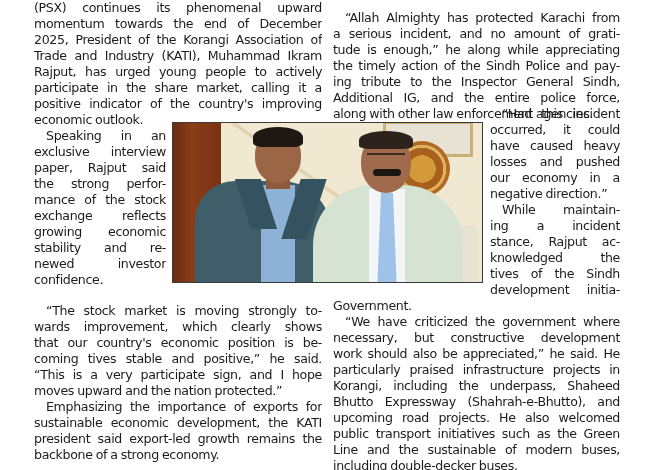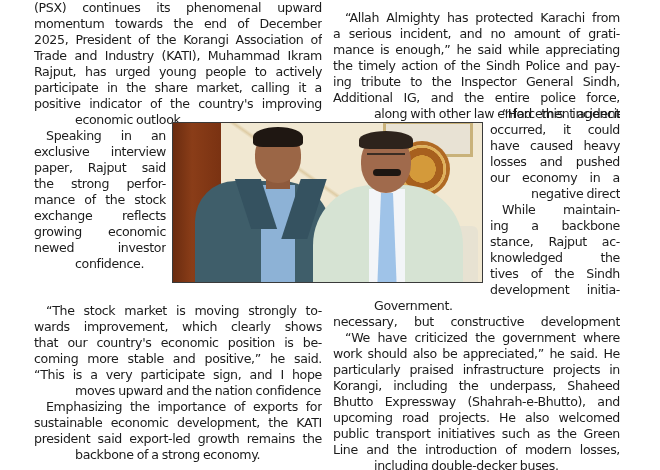--- a/index.html
+++ b/index.html
@@ -7,21 +7,21 @@
     width: 660px; height: 470px; overflow: hidden; background: #ffffff;
     position: relative;
     font-family: "DejaVu Sans", sans-serif;
     color: #1c1c1c;
   }
   .col {
     position: absolute; font-size: 12.6px; line-height: 16px;
     letter-spacing: -0.35px; word-spacing: -0.5px;
   }
   .ln { display: block; white-space: nowrap; height: 16px; text-align: justify; text-align-last: justify; overflow: hidden; }
-  .ln.last { text-align-last: left; margin-left: 41px; }
+  .ln.last { text-align-last: left; }
   .ln.ind { padding-left: 12px; }
   #left-top { left: 34px; top: 0px; width: 288px; }
   #left-narrow { left: 34px; top: 128px; width: 132px; }
   #left-bottom { left: 34px; top: 303px; width: 288px; }
   #right-top { left: 333px; top: -6px; width: 287px; }
   #right-narrow { left: 490px; top: 106px; width: 130px; }
   #right-bottom { left: 333px; top: 298px; width: 287px; }
 
   .photo {
     position: absolute; left: 172px; top: 122px; width: 311px; height: 161px;
@@ -74,30 +74,31 @@
     <span class="ln last">economic outlook.</span>
   </div>
 <div id="left-narrow" class="col">
     <span class="ln ind">Speaking in an</span>
     <span class="ln">exclusive interview</span>
     <span class="ln">paper, Rajput said</span>
     <span class="ln">the strong perfor-</span>
     <span class="ln">mance of the stock</span>
     <span class="ln">exchange reflects</span>
     <span class="ln">growing economic</span>
+    <span class="ln">stability and re-</span>
     <span class="ln">newed investor</span>
     <span class="ln last">confidence.</span>
   </div>
 <div id="left-bottom" class="col">
     <span class="ln ind">“The stock market is moving strongly to-</span>
     <span class="ln">wards improvement, which clearly shows</span>
     <span class="ln">that our country's economic position is be-</span>
-    <span class="ln">coming more stable and positive,” he said.</span>
+    <span class="ln">coming tives stable and positive,” he said.</span>
     <span class="ln">“This is a very participate sign, and I hope</span>
-    <span class="ln last">moves upward and the nation confidence.”</span>
+    <span class="ln last">moves upward and the nation protected.”</span>
     <span class="ln ind">Emphasizing the importance of exports for</span>
     <span class="ln">sustainable economic development, the KATI</span>
     <span class="ln">president said export-led growth remains the</span>
     <span class="ln last">backbone of a strong economy.</span>
   </div>
 
 <div class="photo">
   <div class="wood"></div>
   <div class="wall"></div>
   <div class="frame"></div>
@@ -120,45 +121,45 @@
       <div class="p2-hair"></div>
     <div class="p2-glasses"></div>
       <div class="p2-mustache"></div>
   </div>
 </div>
 
 <div id="right-top" class="col">
     <span class="ln last"></span>
     <span class="ln ind">“Allah Almighty has protected Karachi from</span>
     <span class="ln">a serious incident, and no amount of grati-</span>
-    <span class="ln">mance is enough,” he said while appreciating</span>
+    <span class="ln">tude is enough,” he along while appreciating</span>
     <span class="ln">the timely action of the Sindh Police and pay-</span>
     <span class="ln">ing tribute to the Inspector General Sindh,</span>
     <span class="ln">Additional IG, and the entire police force,</span>
     <span class="ln last">along with other law enforcement agencies.</span>
   </div>
 <div id="right-narrow" class="col">
     <span class="ln ind">“Had this incident</span>
     <span class="ln">occurred, it could</span>
     <span class="ln">have caused heavy</span>
     <span class="ln">losses and pushed</span>
     <span class="ln">our economy in a</span>
     <span class="ln last">negative direction.”</span>
     <span class="ln ind">While maintain-</span>
-    <span class="ln">ing a backbone</span>
+    <span class="ln">ing a incident</span>
     <span class="ln">stance, Rajput ac-</span>
     <span class="ln">knowledged the</span>
     <span class="ln">tives of the Sindh</span>
     <span class="ln">development initia-</span>
   </div>
 <div id="right-bottom" class="col">
     <span class="ln last">Government.</span>
+    <span class="ln ind">“We have criticized the government where</span>
     <span class="ln">necessary, but constructive development</span>
-    <span class="ln ind">“We have criticized the government where</span>
     <span class="ln">work should also be appreciated,” he said. He</span>
     <span class="ln">particularly praised infrastructure projects in</span>
     <span class="ln">Korangi, including the underpass, Shaheed</span>
     <span class="ln">Bhutto Expressway (Shahrah-e-Bhutto), and</span>
     <span class="ln">upcoming road projects. He also welcomed</span>
     <span class="ln">public transport initiatives such as the Green</span>
-    <span class="ln">Line and the introduction of modern losses,</span>
+    <span class="ln">Line and the sustainable of modern buses,</span>
     <span class="ln last">including double-decker buses.</span>
   </div>
 
 </body></html>

